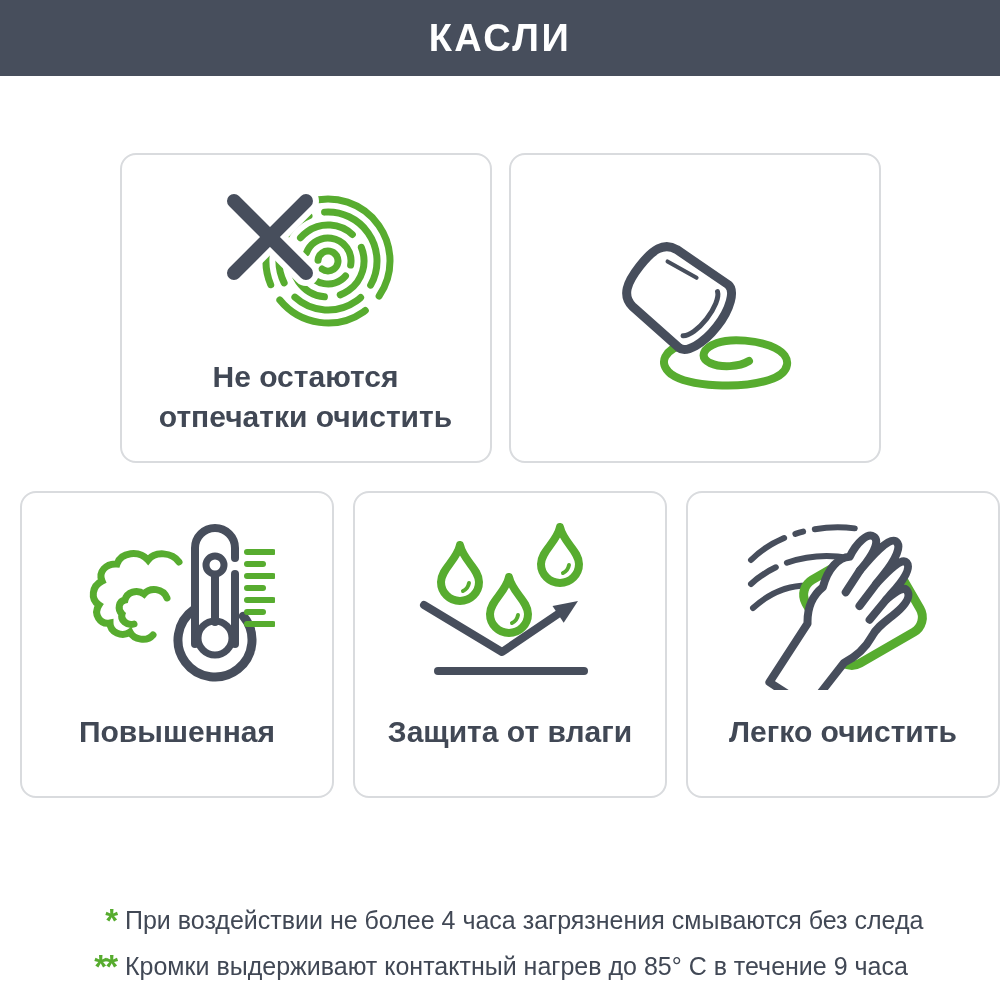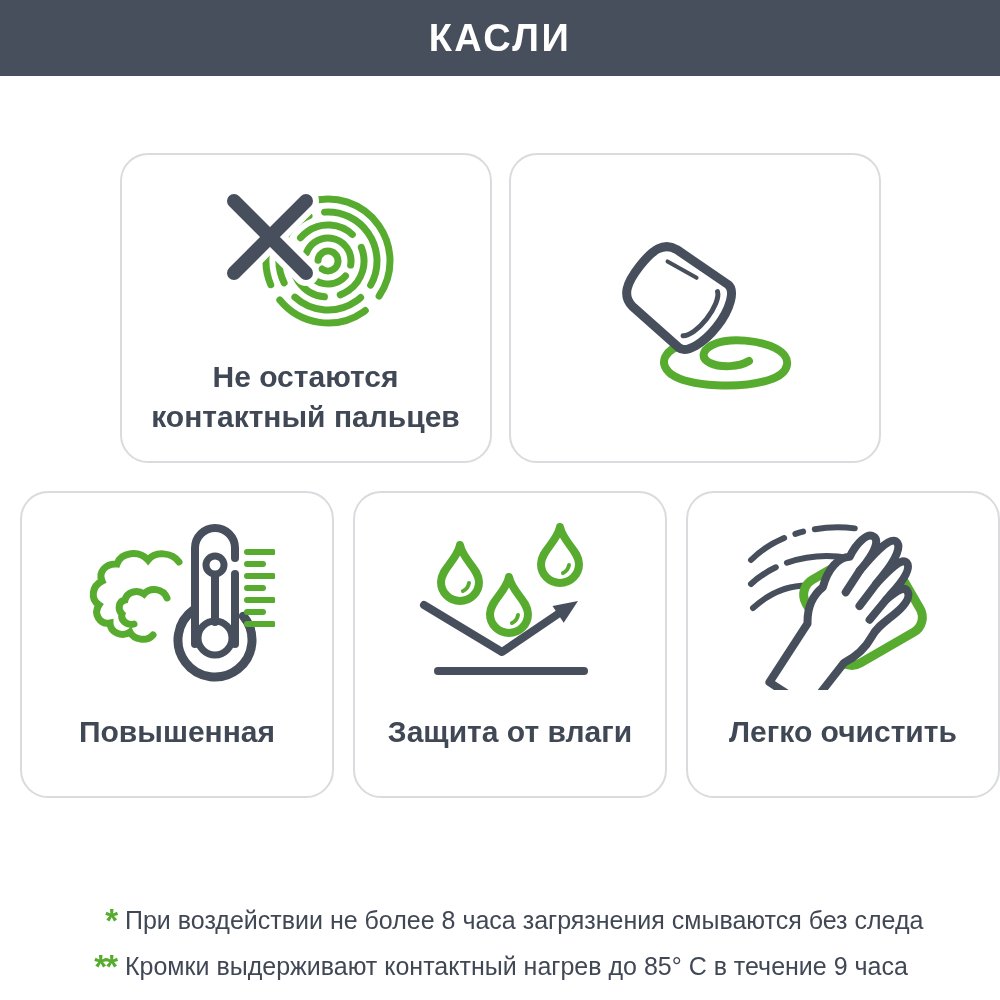--- a/index.html
+++ b/index.html
@@ -17,21 +17,21 @@
     height:76px;background:var(--slate);
     display:flex;align-items:center;justify-content:center;
   }
   .topbar .title{
     color:#ffffff;font-size:38px;font-weight:700;letter-spacing:2.5px;
   }
   .row{display:flex;justify-content:center;}
   .row1{margin-top:77px;gap:17px;}
   .row2{margin-top:28px;gap:19px;padding-left:20px;}
   .card{
-    background:#fff;border:2px solid var(--border);border-radius:28px;
+    background:#fff;border:2px solid var(--border);border-radius:16px;
     box-sizing:border-box;display:flex;flex-direction:column;align-items:center;
   }
   .card.large{width:372px;height:310px;}
   .card.small{width:315px;height:307px;}
   .icon-area{flex:1;display:flex;align-items:center;justify-content:center;padding-top:14px;}
   .caption{
     min-height:80px;margin-bottom:24px;display:flex;flex-direction:column;
     justify-content:center;text-align:center;
   }
   .cap-line{
@@ -69,21 +69,21 @@
           <circle cx="112" cy="74" r="62" stroke-dasharray="95 18 82 20" stroke-dashoffset="120"></circle>
         </g>
         <g stroke-linecap="round">
           <path d="M18,14 L90,86 M90,14 L18,86" stroke="#ffffff" stroke-width="26"></path>
           <path d="M18,14 L90,86 M90,14 L18,86" stroke="#474e5c" stroke-width="14"></path>
         </g>
       </svg>
     </div>
     <div class="caption">
       <div class="cap-line">Не остаются</div>
-      <div class="cap-line"><span>контактный пальцев</span><span class="suffix"></span></div>
+      <div class="cap-line"><span>отпечатки очистить</span><span class="suffix"></span></div>
     </div>
   </div>
 
   <div class="card large">
     <div class="icon-area">
       <svg width="236" height="158" viewBox="0 0 236 158">
 
         <path d="M108,108 C88,113 80,127 94,138 C112,151 164,153 192,144 C214,137 216,121 198,112 C182,104 154,102 140,107 C126,112 122,121 133,127 C144,132 162,131 172,125" fill="none" stroke="#57ac2f" stroke-width="8" stroke-linecap="round"></path>
 
         <ellipse cx="92" cy="38" rx="24" ry="21" fill="none" stroke="#474e5c" stroke-width="10" transform="rotate(-18 92 38)"></ellipse>
@@ -190,19 +190,19 @@
     <div class="caption">
       <div class="cap-line">Легко очистить</div>
       <div class="cap-line"><span></span><span class="suffix"></span></div>
     </div>
   </div>
 </div>
 
 <div class="footnotes">
   <div class="footnote">
     <span class="fn-marker">*</span>
-    <span class="fn-text">При воздействии не более 8 часа загрязнения смываются без следа</span>
+    <span class="fn-text">При воздействии не более 4 часа загрязнения смываются без следа</span>
   </div>
   <div class="footnote">
     <span class="fn-marker">**</span>
     <span class="fn-text">Кромки выдерживают контактный нагрев до 85° С в течение 9 часа</span>
   </div>
 </div>
 
 </body></html>

